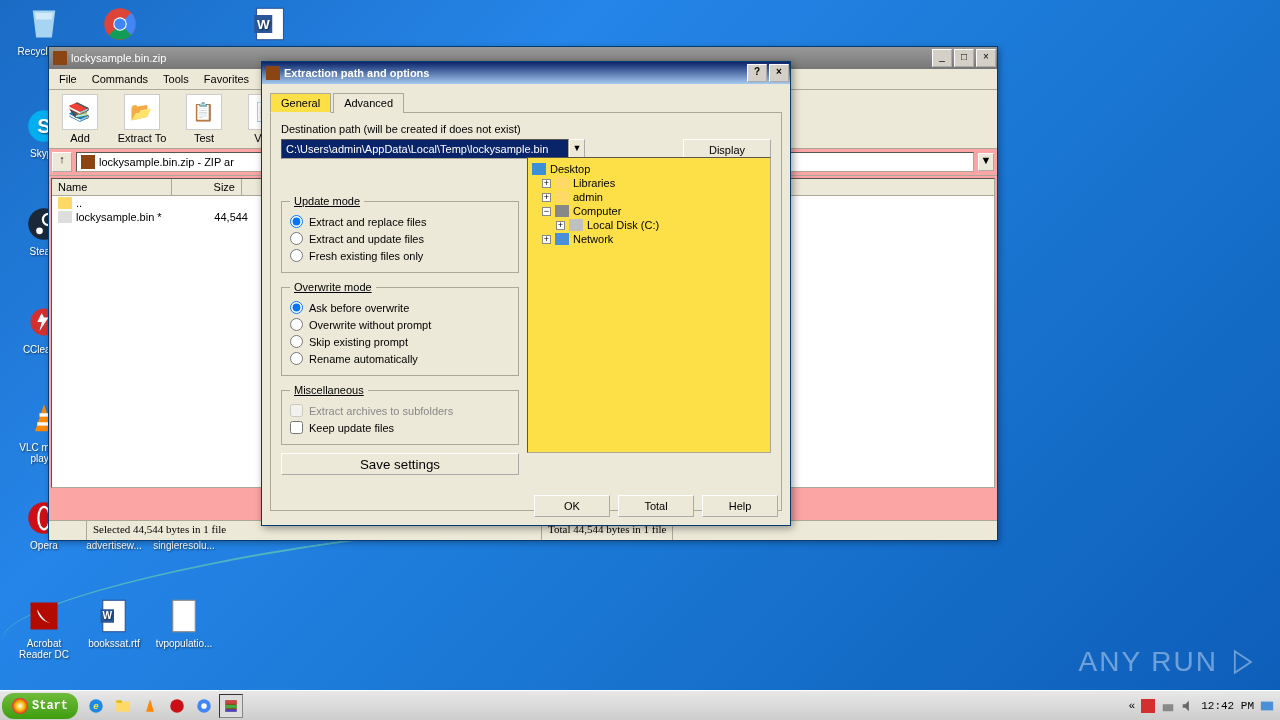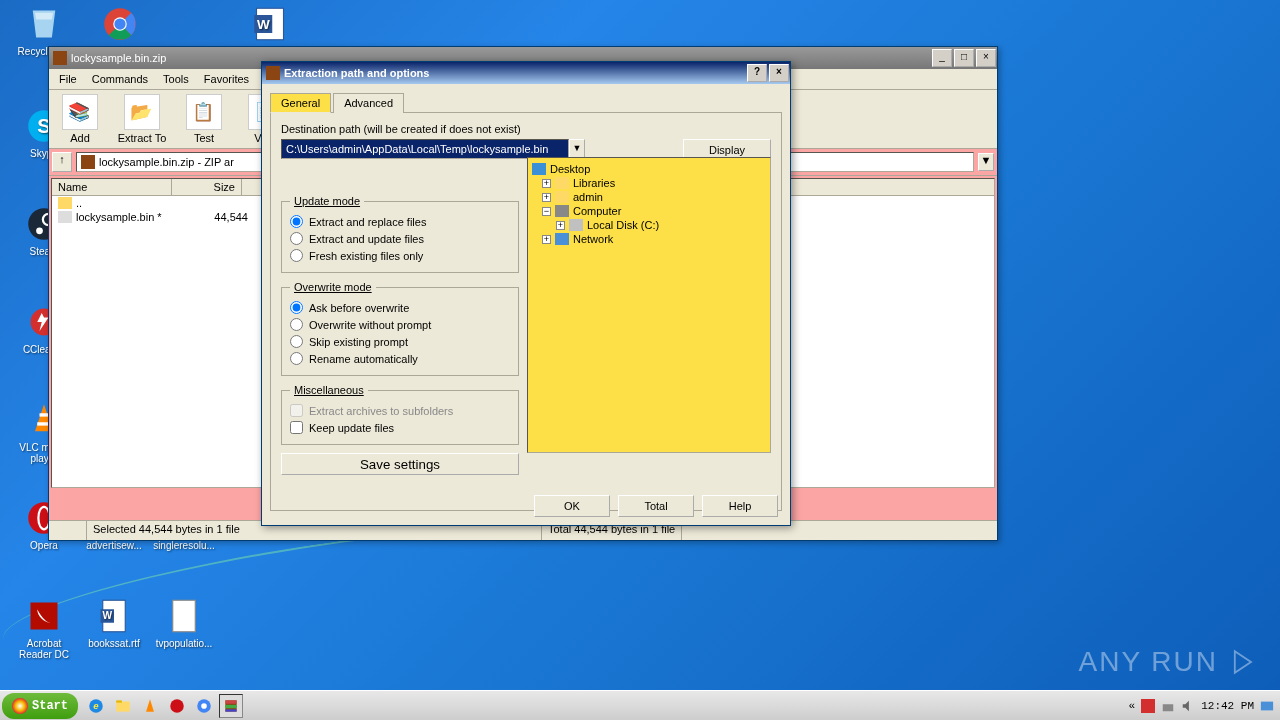--- a/index.html
+++ b/index.html
@@ -51,21 +51,21 @@
 .addrbar .path { flex:1; height:20px; background:#fff; border:1px inset #aca899; padding:2px 4px; display:flex;align-items:center; }
 .addrbar .path .pic { width:14px;height:14px;background:#8B4513;margin-right:4px; }
 .addrbar .dd { width:16px;height:18px;border:1px outset #fff;background:#ece9d8;text-align:center; }
 .filelist { background:#fff; border:1px inset #aca899; margin:2px; height:310px; }
 .filelist-hdr { display:flex; background:#ece9d8; border-bottom:1px solid #aca899; }
 .filelist-hdr .col { padding:2px 6px; border-right:1px solid #aca899; }
 .col-name{width:120px;} .col-size{width:70px;text-align:right;}
 .filelist-row { display:flex; padding:1px 6px; }
 .filelist-row .fic { width:14px;height:12px;background:#ffd966;margin-right:4px; }
 .statusbar { position:absolute; bottom:0; left:0; right:0; height:20px; background:#ece9d8; border-top:1px solid #aca899; display:flex; font-size:11px; }
-.statusbar .cell { padding:2px 6px; border-right:1px solid #aca899; }
+.statusbar .cell { padding:2px 6px; border-right:1px solid #aca899;font-family:Liberation Serif, serif; }
 .statusbar .gauge { width:38px; border-right:1px solid #aca899; }
 
 
 .extract-dialog {
   position: absolute; left: 261px; top: 61px; width: 530px; height: 465px;
   background: #ece9d8; border: 1px solid #003c74;
   box-shadow: 2px 2px 8px rgba(0,0,0,0.4);
 }
 .extract-dialog .titlebar { background: linear-gradient(#0a246a, #a6caf0); font-weight: bold; }
 .dlg-body { padding: 8px; }

